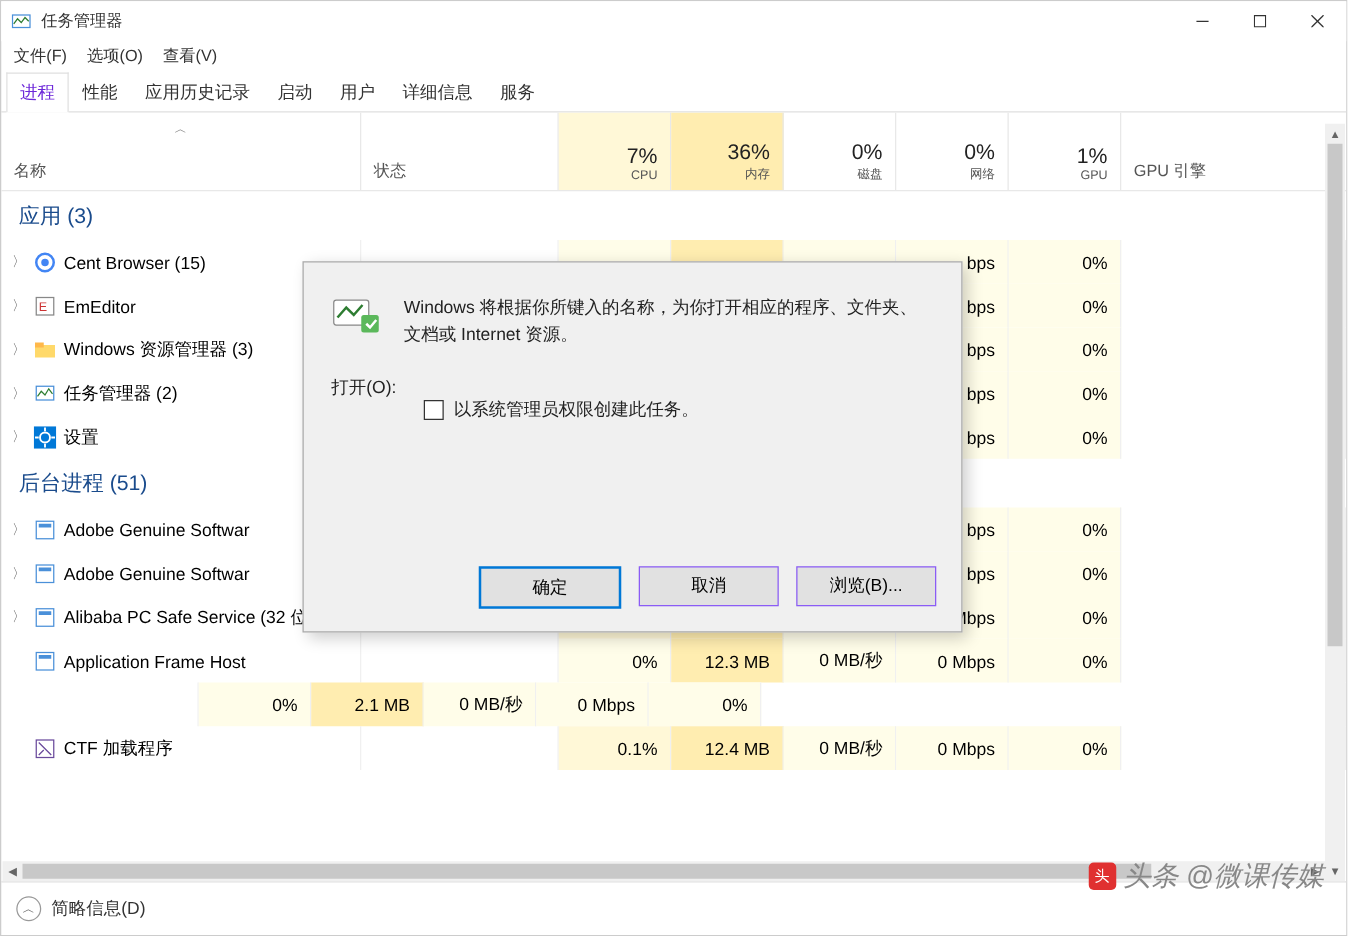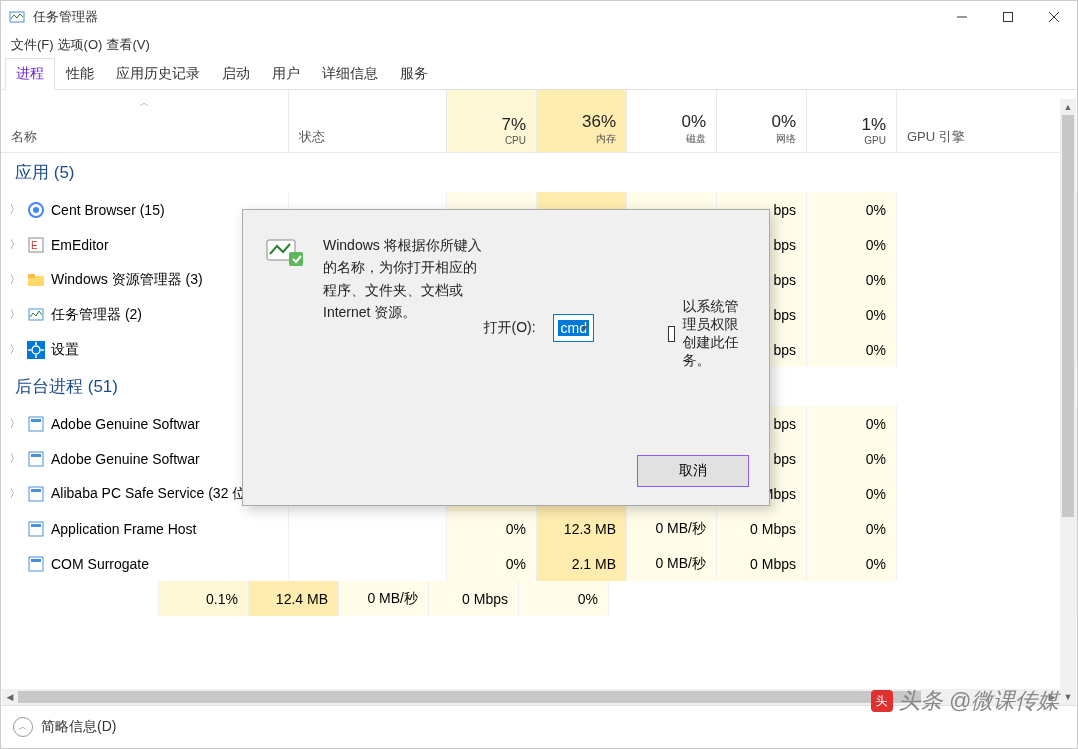--- a/index.html
+++ b/index.html
@@ -2,21 +2,21 @@
 <html><head>
 <meta charset="utf-8">
 <style>
 html,body{margin:0;padding:0;font-family:"Microsoft YaHei","Segoe UI",sans-serif;font-size:14px;color:#000;background:#fff;overflow:hidden}
 .window{width:1078px;height:749px;border:1px solid #ccc;box-sizing:border-box;display:flex;flex-direction:column;position:relative}
 .titlebar{height:32px;display:flex;align-items:center;padding:0 0 0 8px;background:#fff}
 .titlebar .app-icon{width:16px;height:16px;margin-right:8px;display:flex;align-items:center;justify-content:center}
 .titlebar .title{flex:1;font-size:13px;color:#333}
 .win-controls{display:flex}
 .win-btn{width:46px;height:32px;display:flex;align-items:center;justify-content:center;color:#555}
-.menubar{height:24px;display:flex;align-items:center;padding:0 8px;font-size:13px;color:#333;}
+.menubar{height:24px;display:flex;align-items:center;padding:0 8px;font-size:13px;color:#333;gap:12px}
 .menubar span{padding:2px 2px}
 .tabbar{display:flex;border-bottom:1px solid #e0e0e0;padding:0 4px;font-size:14px}
 .tab{padding:6px 10px;color:#333;border:1px solid transparent;border-bottom:none;position:relative;top:1px}
 .tab.active{background:#fff;border-color:#e0e0e0;border-bottom:1px solid #fff;color:#6d28d9}
 .content{flex:1;display:flex;flex-direction:column;overflow:hidden}
 .header-row{display:flex;border-bottom:1px solid #e8e8e8;height:62px}
 .col{box-sizing:border-box;border-right:1px solid #e8e8e8;display:flex;flex-direction:column;justify-content:flex-end;padding:6px 10px;font-size:13px;color:#555}
 .col-name{width:288px;align-items:center;flex-direction:row;justify-content:center;position:relative}
 .col-name .sort-chev{position:absolute;top:6px;left:50%;transform:translateX(-50%);font-size:10px;color:#888}
 .col-name .lbl{position:absolute;bottom:6px;left:10px}
@@ -41,25 +41,25 @@
 .footer{height:42px;border-top:1px solid #e0e0e0;display:flex;align-items:center;padding:0 12px;gap:8px;font-size:14px;color:#333}
 .footer .circ{width:18px;height:18px;border:1px solid #999;border-radius:50%;display:flex;align-items:center;justify-content:center;font-size:10px;color:#666}
 .watermark{position:absolute;right:18px;bottom:32px;font-size:22px;font-style:italic;color:#888;font-weight:500;display:flex;align-items:center;gap:6px}
 .watermark .wm-icon{width:22px;height:22px;background:#e03030;color:#fff;border-radius:4px;display:flex;align-items:center;justify-content:center;font-size:12px;font-style:normal}
 
 .dialog{position:absolute;left:241px;top:208px;width:526px;height:295px;background:#f0f0f0;border:1px solid #aaa;box-shadow:4px 4px 12px rgba(0,0,0,0.2);display:flex;flex-direction:column}
 .dlg-title{height:32px;background:#fff;display:flex;align-items:center;padding:0 8px;font-size:13px}
 .dlg-title .dlg-icon{width:16px;height:16px;margin-right:8px;display:flex;align-items:center;justify-content:center}
 .dlg-title .t{flex:1}
 .dlg-close{width:40px;text-align:center;font-size:14px}
-.dlg-body{flex:1;padding:24px 22px 10px 22px;display:flex;font-size:14px;color:#222}
+.dlg-body{flex:1;padding:24px 22px 10px 22px;display:flex;flex-direction:column;font-size:14px;color:#222}
 .dlg-msg{display:flex;gap:18px;margin-bottom:22px}
 .dlg-msg .run-icon{width:40px;height:36px;display:flex;align-items:center;justify-content:center}
 .dlg-msg .msg-text{flex:1;line-height:1.6}
-.dlg-input-row{display:flex;align-items:center;gap:10px;margin-bottom:12px}
+.dlg-input-row{display:flex;align-items:center;gap:10px;}
 .dlg-input-row label{min-width:60px}
 .combo{flex:1;height:26px;border:1px solid #0078d7;display:flex;align-items:center;background:#fff;padding:0 4px;position:relative}
 .combo .val{background:#0078d7;color:#fff;padding:0 2px}
 .combo .dd{position:absolute;right:6px;color:#555;font-size:10px}
 .dlg-check{display:flex;align-items:center;gap:8px;margin-left:74px}
 .dlg-check .cb{width:14px;height:14px;border:1px solid #333;background:#fff}
 .dlg-buttons{display:flex;justify-content:flex-end;gap:14px;padding:12px 20px 18px}
 .dlg-btn{width:110px;height:30px;border:1px solid #8b5cf6;background:#e1e1e1;display:flex;align-items:center;justify-content:center;font-size:14px}
 .dlg-btn.primary{border:2px solid #0078d7}
 .scrollbar-v{position:absolute;right:1px;top:98px;width:16px;bottom:43px;background:#f0f0f0;display:flex;flex-direction:column;align-items:center}
@@ -149,21 +149,21 @@
       <div class="col col-num">
           <span class="pct">1%</span>
           <span class="lbl">GPU</span>
         </div>
       <div class="col col-gpu-engine">
           <span>GPU 引擎</span>
         </div>
     </div>
 
     <div class="body" id="proc-body">
-        <div class="group-head">应用 (5)</div>
+        <div class="group-head">应用 (3)</div>
         <div class="row exp">
           <div class="cell c-name">
             <span class="chev">〉</span>
             <span class="proc-icon">
               <svg width="18" height="18" viewBox="0 0 18 18">
                 <circle cx="9" cy="9" r="7" fill="#fff" stroke="#4285f4" stroke-width="2"></circle>
                 <circle cx="9" cy="9" r="3" fill="#4285f4"></circle>
               </svg>
             </span>
             <span>Cent Browser (15)</span>
@@ -329,39 +329,39 @@
           </div>
           <div class="cell c-status"></div>
           <div class="cell c-num">0%</div>
           <div class="cell c-num heat-mem">12.3 MB</div>
           <div class="cell c-num">0 MB/秒</div>
           <div class="cell c-num">0 Mbps</div>
           <div class="cell c-num">0%</div>
           <div class="cell c-extra"></div>
         </div>
         <div class="row">
-          <div class="cell c-name">
-            <span class="chev">〉</span>
-            <span class="proc-icon">
-              <svg width="18" height="18" viewBox="0 0 18 18">
-                <rect x="2" y="2" width="14" height="14" fill="#fff" stroke="#4a90d9"></rect>
-                <rect x="4" y="4" width="10" height="3" fill="#4a90d9"></rect>
-              </svg>
-            </span>
-            <span>COM Surrogate</span>
-          </div>
           <div class="cell c-status"></div>
           <div class="cell c-num">0%</div>
           <div class="cell c-num heat-mem">2.1 MB</div>
           <div class="cell c-num">0 MB/秒</div>
           <div class="cell c-num">0 Mbps</div>
           <div class="cell c-num">0%</div>
           <div class="cell c-extra"></div>
         </div>
         <div class="row">
+          <div class="cell c-name">
+            <span class="chev">〉</span>
+            <span class="proc-icon">
+              <svg width="18" height="18" viewBox="0 0 18 18">
+                <rect x="2" y="2" width="14" height="14" fill="#fff" stroke="#6a4a9c"></rect>
+                <path d="M4 4 l10 10 M4 14 l4 -4" stroke="#6a4a9c" fill="none"></path>
+              </svg>
+            </span>
+            <span>CTF 加载程序</span>
+          </div>
           <div class="cell c-status"></div>
           <div class="cell c-num heat-cpu">0.1%</div>
           <div class="cell c-num heat-mem">12.4 MB</div>
           <div class="cell c-num">0 MB/秒</div>
           <div class="cell c-num">0 Mbps</div>
           <div class="cell c-num">0%</div>
           <div class="cell c-extra"></div>
         </div>
       </div>
   </div>
@@ -399,28 +399,26 @@
               <rect x="2" y="6" width="28" height="20" rx="2" fill="#fff" stroke="#888"></rect>
               <polyline points="5,20 12,12 18,18 25,10" fill="none" stroke="#2e7d32" stroke-width="2"></polyline>
               <rect x="24" y="18" width="14" height="14" rx="2" fill="#5bb85b"></rect>
               <path d="M28 25 l3 3 l5 -6" fill="none" stroke="#fff" stroke-width="2"></path>
             </svg>
         </span>
         <div class="msg-text">Windows 将根据你所键入的名称，为你打开相应的程序、文件夹、文档或 Internet 资源。</div>
       </div>
       <div class="dlg-input-row">
         <label>打开(O):</label>
-        <div class="combo">
-          <span class="val">cmd</span>
-          <span class="dd">▾</span>
-        </div>
       </div>
       <div class="dlg-check">
         <span class="cb"></span>
         <span>以系统管理员权限创建此任务。</span>
       </div>
     </div>
     <div class="dlg-buttons">
+      <div class="dlg-btn primary">确定</div>
       <div class="dlg-btn">取消</div>
+      <div class="dlg-btn">浏览(B)...</div>
     </div>
   </div>
 
 </div>
 
 </body></html>

